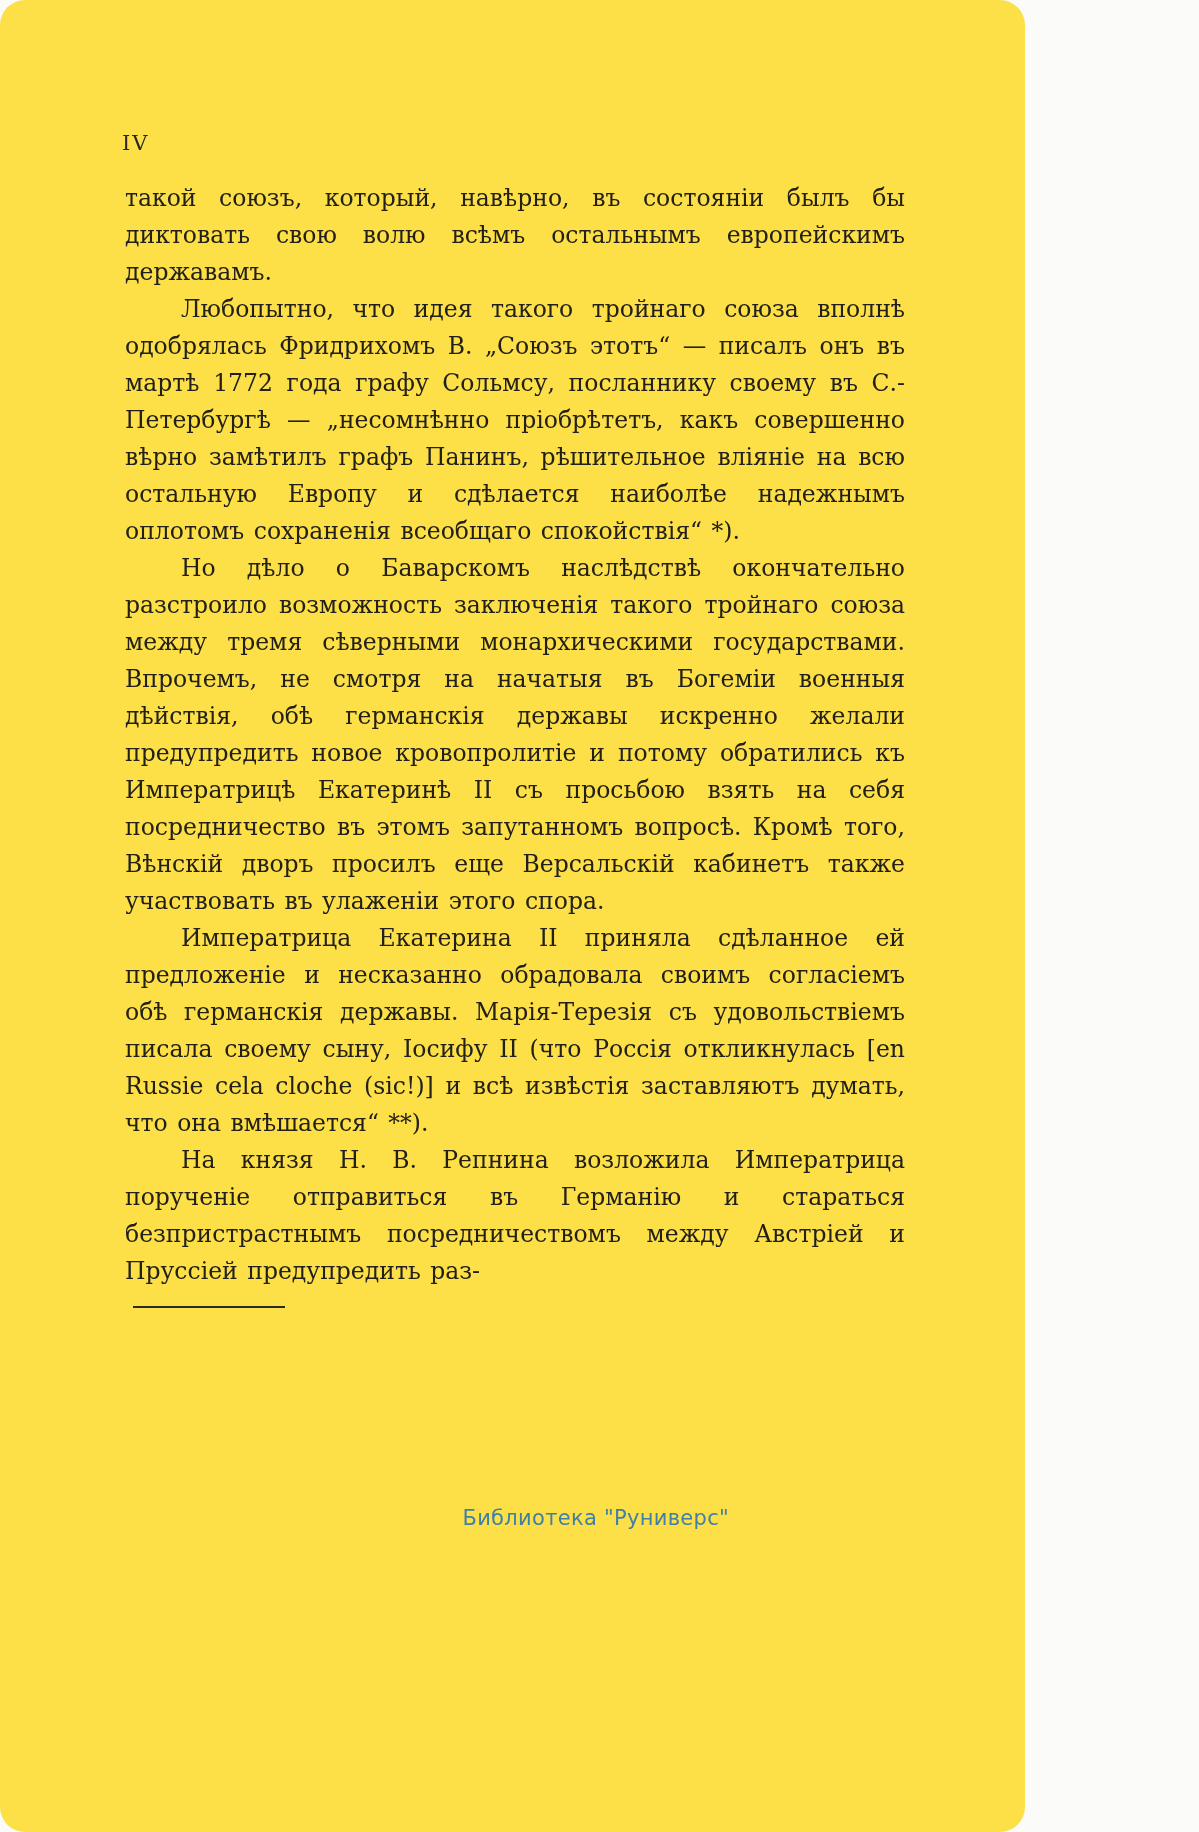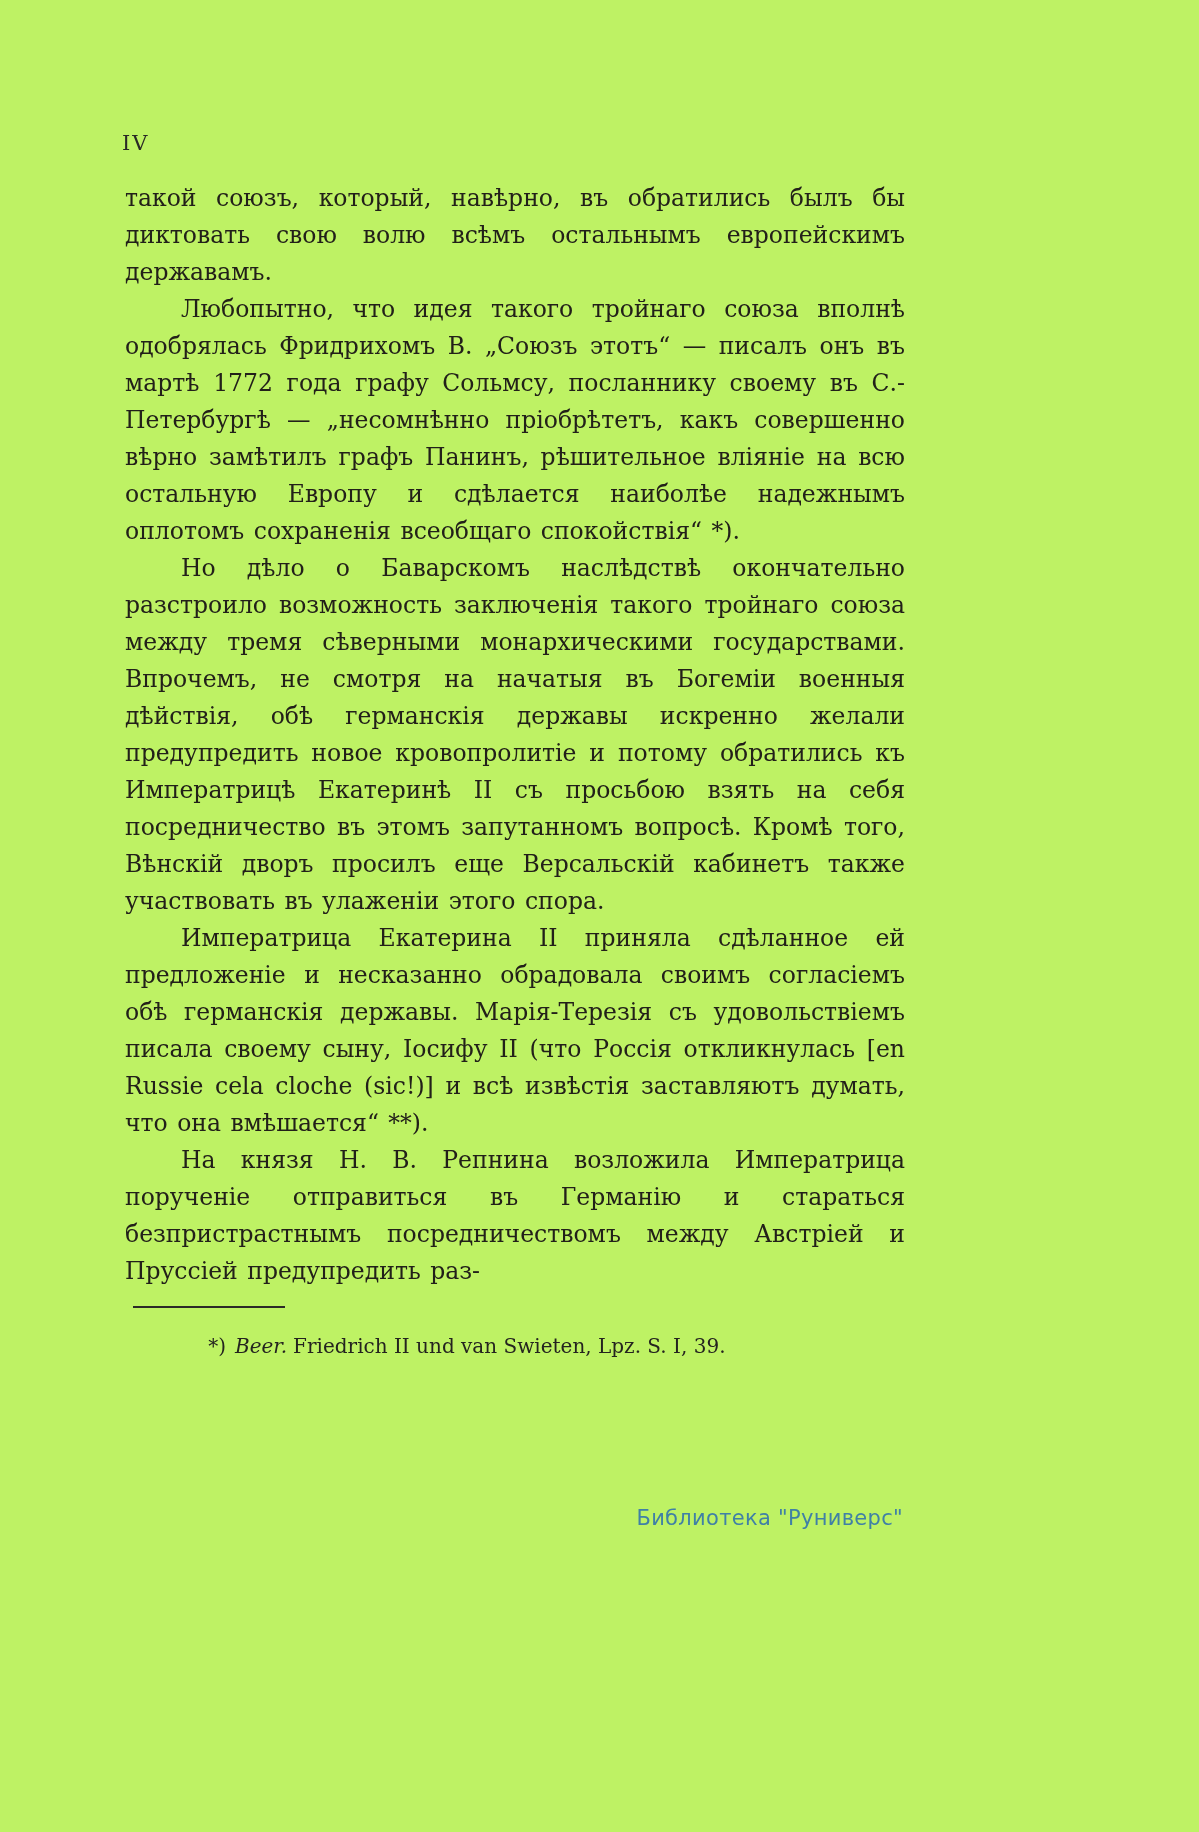--- a/index.html
+++ b/index.html
@@ -7,24 +7,25 @@
   html, body {
     width: 1199px;
     height: 1832px;
     background: #fbfbf9;
     font-family: "DejaVu Serif", "Liberation Serif", serif;
     color: #1e1d1b;
   }
 
   .scan-page {
     position: relative;
-    width: 1199px;
+    width: 1025px;
     height: 1832px;
-    background: #bef264;
+    background: #fde047;
     overflow: hidden;
+    border-radius: 25px;
   }
 
   .page-number {
     position: absolute;
     left: 122px;
     top: 131px;
     font-size: 21px;
     letter-spacing: 2px;
     color: #2a2926;
   }
@@ -96,30 +97,27 @@
   }
 </style>
 </head>
 <body>
 
 <div class="scan-page">
 
   <div class="page-number">IV</div>
 
   <div class="text-block">
-    <p class="continuation">такой союзъ, который, навѣрно, въ обратились былъ бы диктовать свою волю всѣмъ остальнымъ европейскимъ державамъ.</p>
+    <p class="continuation">такой союзъ, который, навѣрно, въ состояніи былъ бы диктовать свою волю всѣмъ остальнымъ европейскимъ державамъ.</p>
     <p>Любопытно, что идея такого тройнаго союза вполнѣ одобрялась Фридрихомъ В. „Союзъ этотъ“ — писалъ онъ въ мартѣ 1772 года графу Сольмсу, посланнику своему въ С.-Петербургѣ — „несомнѣнно пріобрѣтетъ, какъ совершенно вѣрно замѣтилъ графъ Панинъ, рѣшительное вліяніе на всю остальную Европу и сдѣлается наиболѣе надежнымъ оплотомъ сохраненія всеобщаго спокойствія“ *).</p>
     <p>Но дѣло о Баварскомъ наслѣдствѣ окончательно разстроило возможность заключенія такого тройнаго союза между тремя сѣверными монархическими государствами. Впрочемъ, не смотря на начатыя въ Богеміи военныя дѣйствія, обѣ германскія державы искренно желали предупредить новое кровопролитіе и потому обратились къ Императрицѣ Екатеринѣ II съ просьбою взять на себя посредничество въ этомъ запутанномъ вопросѣ. Кромѣ того, Вѣнскій дворъ просилъ еще Версальскій кабинетъ также участвовать въ улаженіи этого спора.</p>
     <p>Императрица Екатерина II приняла сдѣланное ей предложеніе и несказанно обрадовала своимъ согласіемъ обѣ германскія державы. Марія-Терезія съ удовольствіемъ писала своему сыну, Іосифу II (что Россія откликнулась [en Russie cela cloche (sic!)] и всѣ извѣстія заставляютъ думать, что она вмѣшается“ **).</p>
     <p>На князя Н. В. Репнина возложила Императрица порученіе отправиться въ Германію и стараться безпристрастнымъ посредничествомъ между Австріей и Пруссіей предупредить раз-</p>
   </div>
 
   <div class="footnote-rule"></div>
 
   <div class="footnotes">
-    <p class="footnote">
-      <span class="marker">*)</span><span class="author">Beer.</span><span class="ref">Friedrich II und van Swieten, Lpz. S. I, 39.</span>
-    </p>
   </div>
 
   <div class="watermark">Библиотека "Руниверс"</div>
 
 </div>
 
 </body></html>

